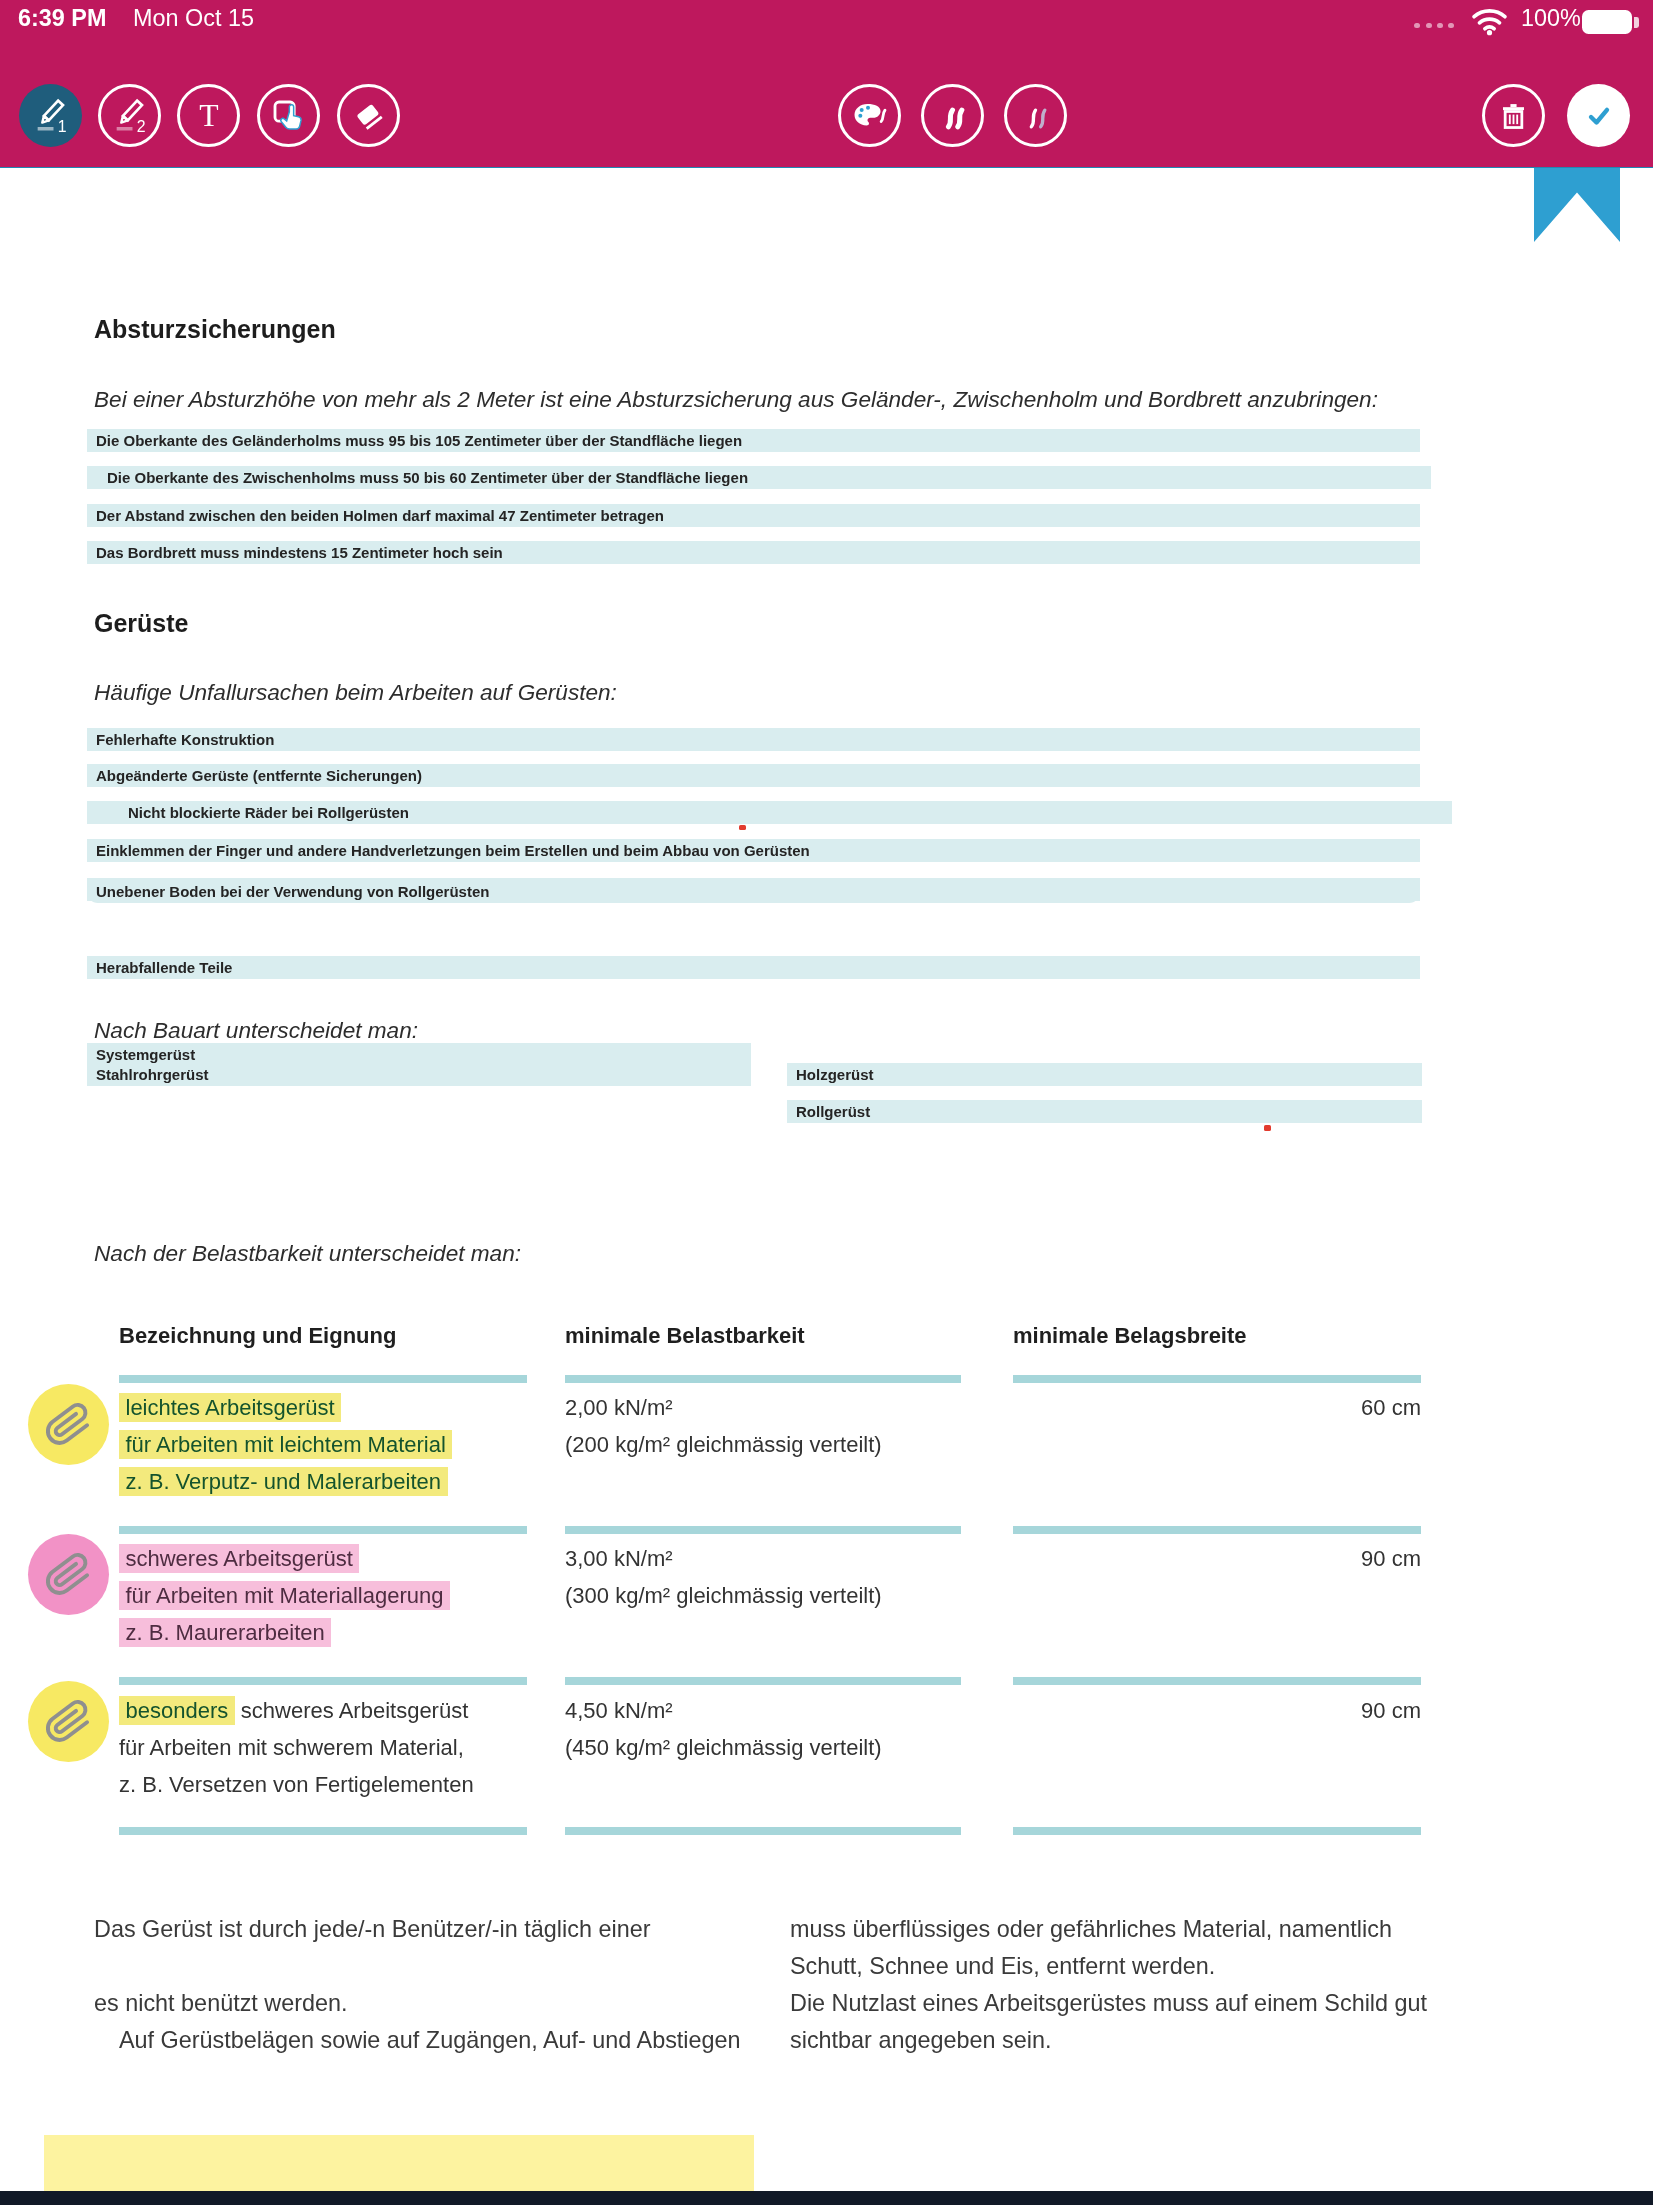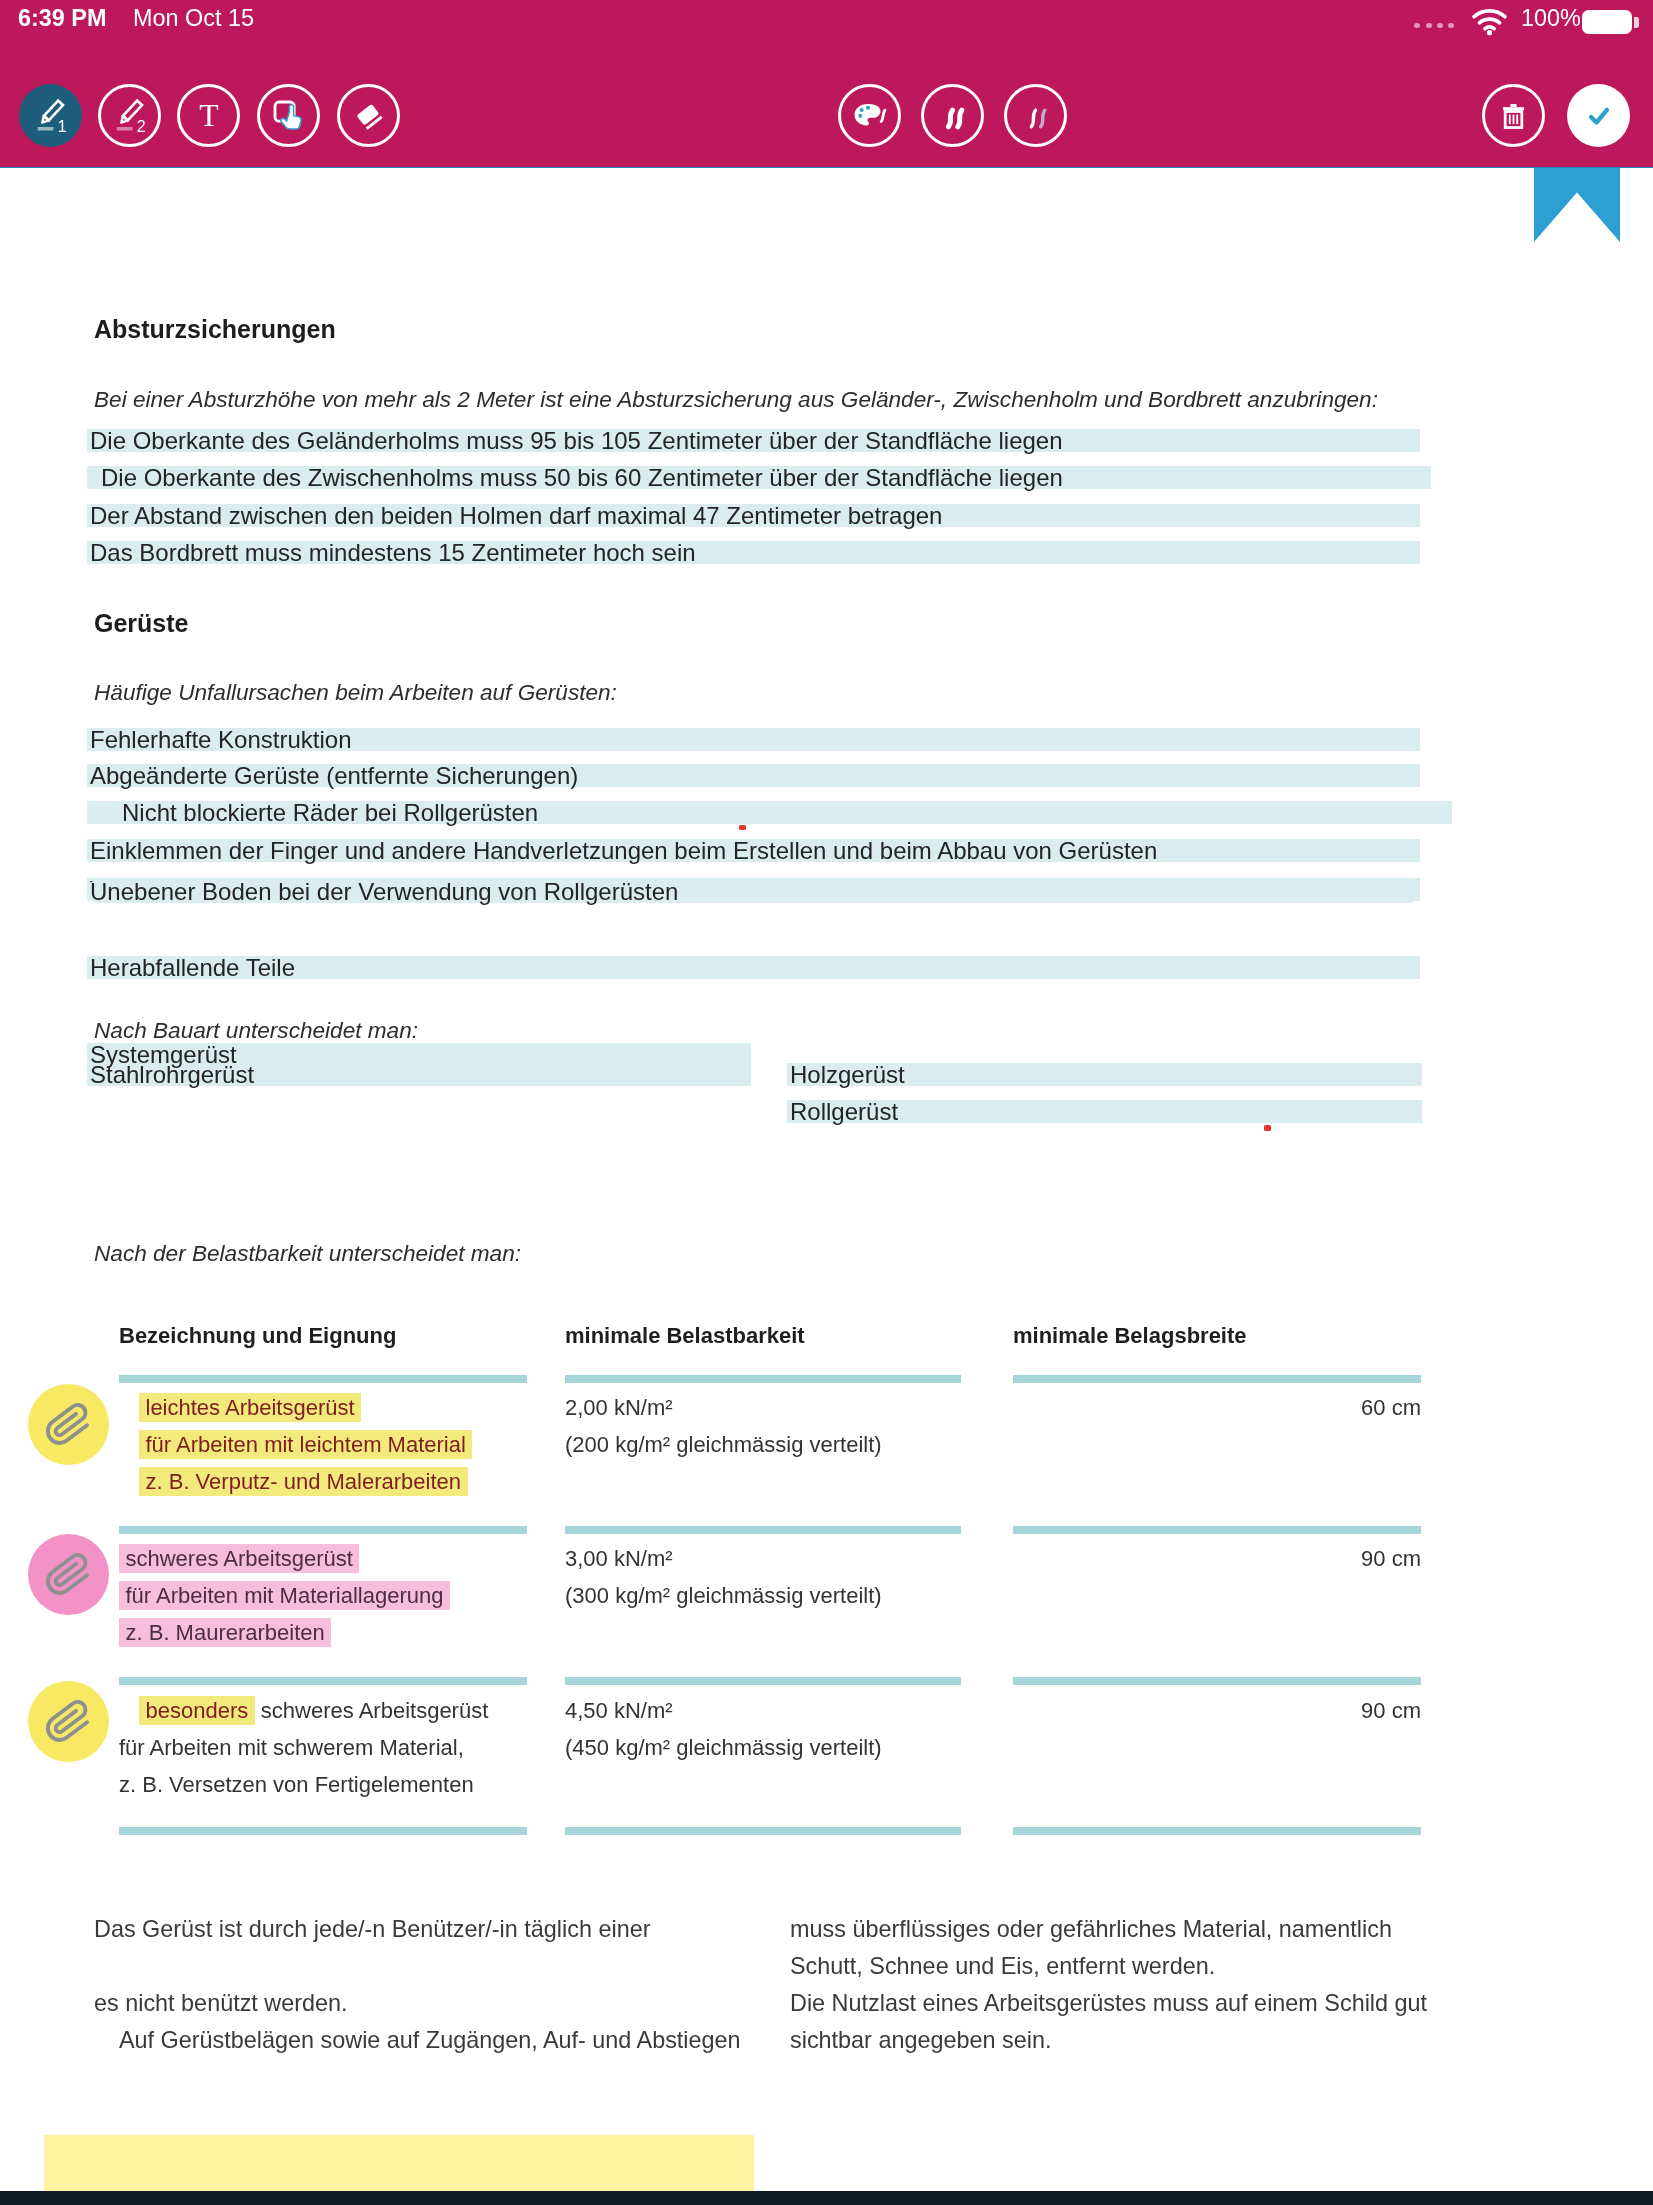--- a/index.html
+++ b/index.html
@@ -17,29 +17,29 @@
         box-sizing:border-box;display:flex;align-items:center;justify-content:center;}
   .tool.filled{background:#1f5d7c;border:none;}
   .tool.whitefill{background:#ffffff;border:none;}
   
   #bookmark{position:absolute;left:1534px;top:168px;width:86px;height:74px;background:#2e9fd1;
             clip-path:polygon(0 0,100% 0,100% 100%,50% 33%,0 100%);}
   
   .h1{position:absolute;left:94px;font-size:25px;font-weight:700;color:#1d1d1d;white-space:nowrap;}
   .lead{position:absolute;left:94px;font-size:22.6px;font-style:italic;color:#2d2d2d;white-space:nowrap;}
   .bar{position:absolute;left:87px;width:1333px;height:23.4px;background:#d9edef;}
-  .bar>span{display:block;margin-left:3px;font-weight:400;font-size:24px;line-height:23.4px;
+  .bar>span{display:block;margin-left:9px;font-weight:700;font-size:15px;line-height:23.4px;
             color:#242424;white-space:nowrap;}
   .bar.halfL{width:664px;}
   .bar.halfR{left:787px;width:635px;}
   .tbar{position:absolute;height:8px;background:#a6d6da;}
   .cell{position:absolute;font-size:22px;color:#333;white-space:nowrap;line-height:36px;height:36px;}
   .th{font-weight:700;color:#1f1f1f;}
   .hl{padding:2.4px 6.5px;}
-  .hl-y{background:#f3ea7d;color:#7f1d1d;margin-left:20px;}
+  .hl-y{background:#f3ea7d;color:#14532d;}
   .hl-p{background:#f7bedb;color:#4e2c41;}
   .clip-badge{position:absolute;width:81px;height:81px;border-radius:50%;
               display:flex;align-items:center;justify-content:center;}
   .clip-badge.yellow{background:#f7e963;}
   .clip-badge.pink{background:#f292c6;}
   .footer-line{position:absolute;font-size:23.4px;color:#3a3a3a;white-space:nowrap;line-height:36px;height:36px;}
   .redmark{position:absolute;background:#e23b2e;border-radius:1.6px;}
   #bottom-yellow{position:absolute;left:44px;top:2135px;width:710px;height:56px;background:#fdf3a0;}
   #bottom-darkbar{position:absolute;left:0;top:2191px;width:1653px;height:14.5px;background:#111927;}
 </style>

